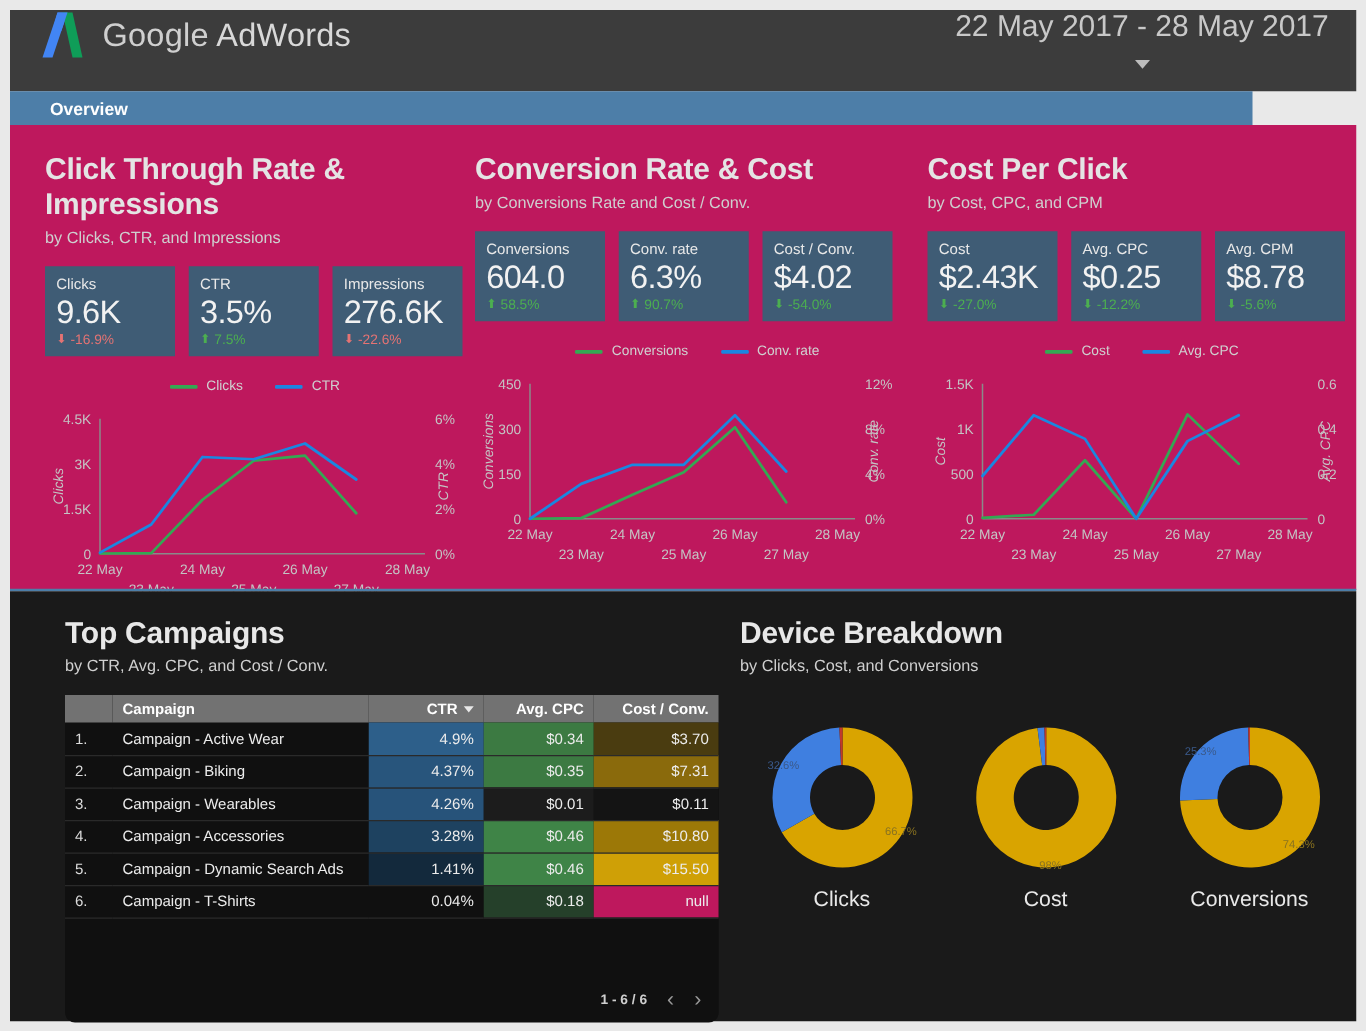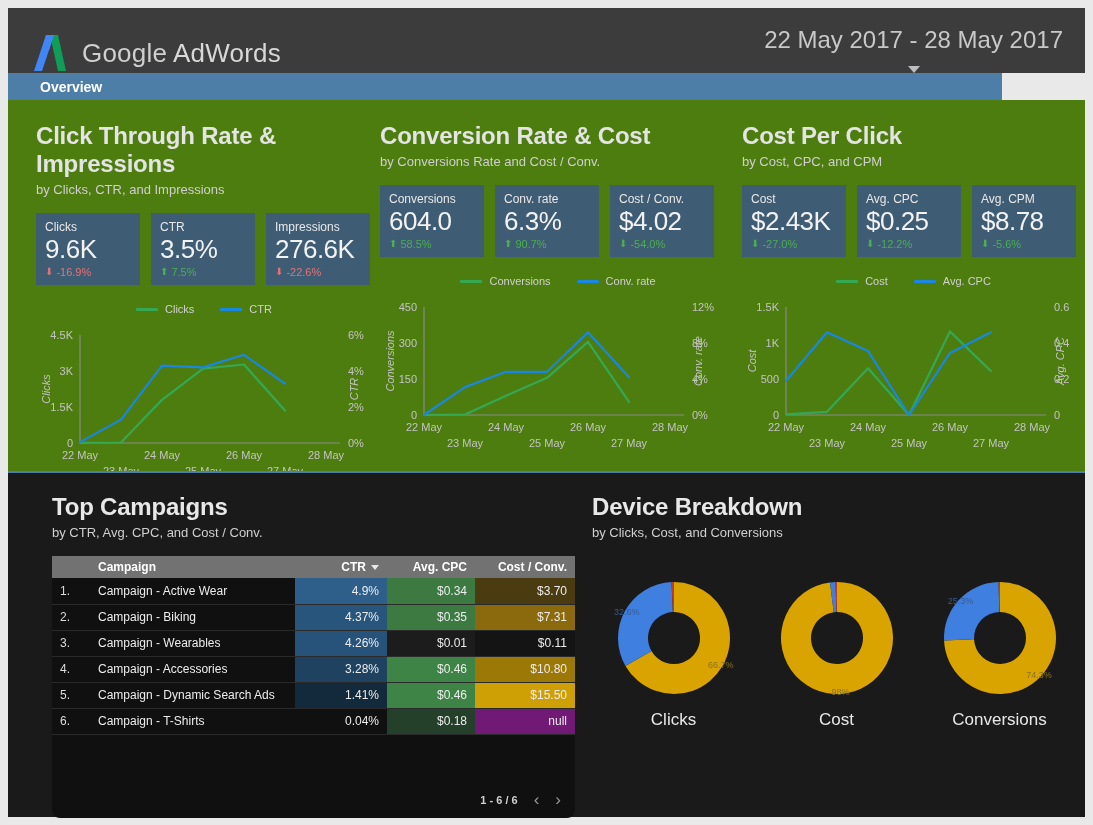--- a/index.html
+++ b/index.html
@@ -13,21 +13,21 @@
     position: relative;
     width: 1093px; height: 825px;
     background: #e9e9e9;
   }
 
   
   .header {
     position: absolute; left: 8px; top: 8px;
     width: 1077px; height: 65px;
     background: #3c3c3c;
-    display: flex; align-items: flex-end;
+    display: flex; align-items: flex-start;
   }
   .logo-wrap { margin-left: 24px; display: flex; align-items: center; }
   .logo-mark { width: 36px; height: 40px; }
   .brand {
     margin-left: 14px;
     font-size: 26px; color: #cfcfcf; letter-spacing: 0.2px;
   }
   .brand b { font-weight: normal; color: #d8d8d8; }
   .daterange {
     margin-left: auto; margin-right: 22px;
@@ -50,21 +50,21 @@
   }
   .tab {
     margin-left: 32px;
     font-size: 14px; color: #ffffff; font-weight: bold;
   }
 
   
   .top-section {
     position: absolute; left: 8px; top: 100px;
     width: 1077px; height: 372px;
-    background: #4d7c0f;
+    background: #be185d;
     display: flex;
   }
   .divider-line {
     position: absolute; left: 8px; top: 471px;
     width: 1077px; height: 2px;
     background: #4d7ea8;
   }
 
   .panel { position: relative; padding-top: 22px; }
   .panel-1 { width: 364px; padding-left: 28px; }
@@ -476,21 +476,21 @@
                 <td class="c-name">Campaign - Dynamic Search Ads</td>
                 <td class="c-ctr" style="background: rgb(19, 41, 60);">1.41%</td>
                 <td class="c-cpc" style="background: rgb(63, 132, 71);">$0.46</td>
                 <td class="c-cc" style="background: rgb(207, 160, 6);">$15.50</td>
               </tr>
               <tr>
                 <td class="c-idx">6.</td>
                 <td class="c-name">Campaign - T-Shirts</td>
                 <td class="c-ctr" style="background: rgb(16, 16, 16);">0.04%</td>
                 <td class="c-cpc" style="background: rgb(37, 64, 42);">$0.18</td>
-                <td class="c-cc" style="background: #701a75;">null</td>
+                <td class="c-cc" style="background: #be185d;">null</td>
               </tr>
             </tbody>
         </table>
         <div class="pager">
           <span class="pager-text">1 - 6 / 6</span>
           <span class="pg-arrow">‹</span>
           <span class="pg-arrow">›</span>
         </div>
       </div>
     </div>

